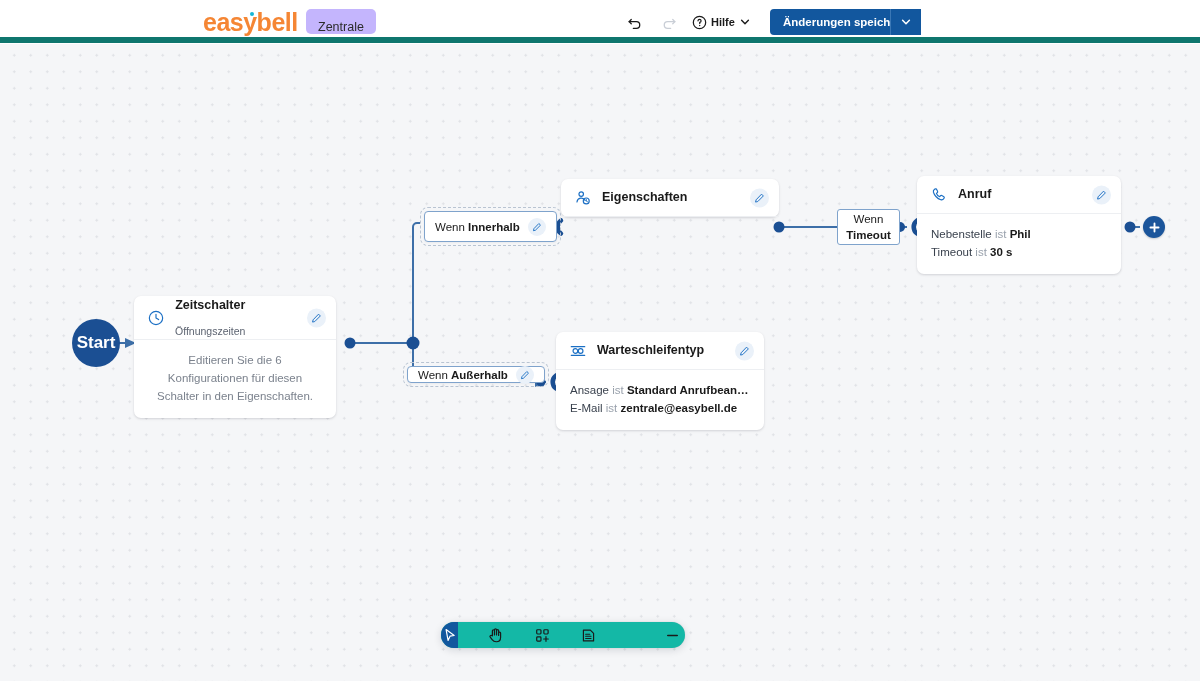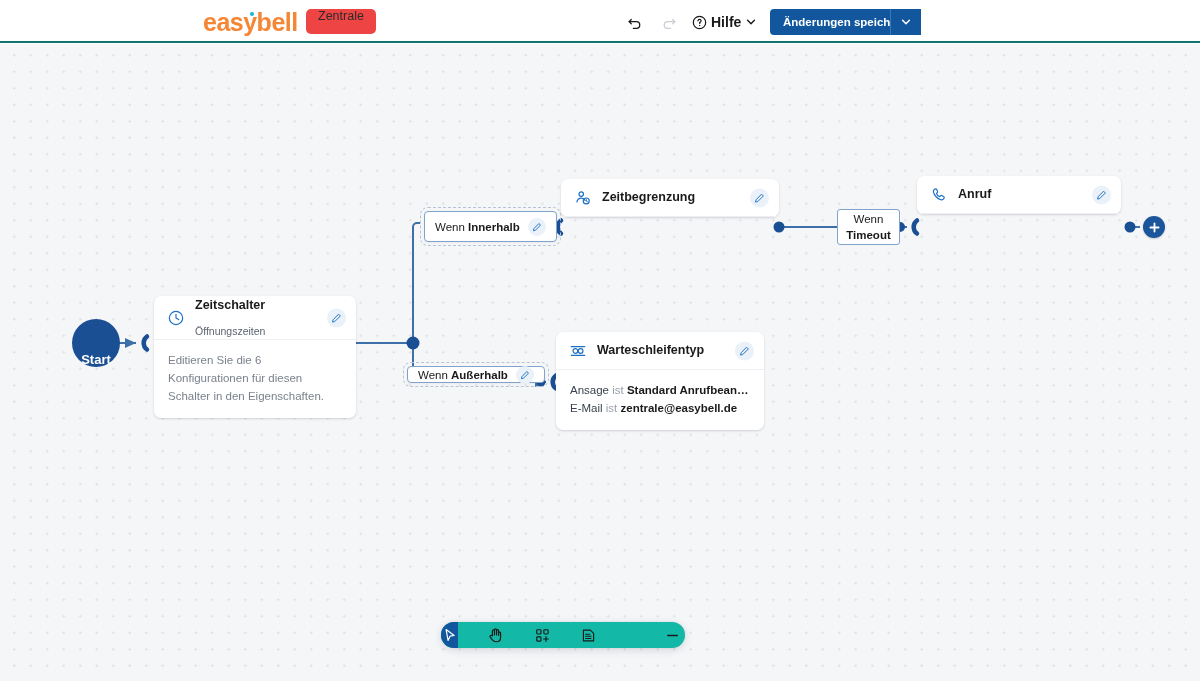--- a/index.html
+++ b/index.html
@@ -8,53 +8,53 @@
     font-family: "Liberation Sans", sans-serif;
     background: #ffffff;
     overflow: hidden;
   }
 
   
   .header {
     position: absolute; left: 0; top: 0;
     width: 1200px; height: 43px;
     background: #ffffff;
-    border-bottom: 2px solid #0f766e;
+    border-bottom: 6px solid #0f766e;
     z-index: 50;
   }
   .logo {
     position: absolute; left: 203px; top: 9px;
     font-size: 25px; font-weight: bold;
     color: #f58634; letter-spacing: -0.5px;
     line-height: 26px;
   }
   .logo .dot {
     position: absolute; left: 47px; top: 3px;
     width: 4px; height: 4px; border-radius: 50%;
     background: #16b6d6;
   }
   .tab-zentrale {
     position: absolute; left: 306px; top: 9px;
     height: 25px; padding: 0 12px;
-    background: #ef4444; border-radius: 5px;
+    background: #c4b5fd; border-radius: 5px;
     font-size: 12.5px; color: #2b2b2b;
-    display: flex; align-items: flex-start;
+    display: flex; align-items: flex-end;
   }
   .hdr-icon-btn {
     position: absolute; top: 11px;
     width: 22px; height: 22px;
     display: flex; align-items: center; justify-content: center;
   }
   .undo-btn { left: 624px; }
   .redo-btn { left: 657px; }
   .help-group {
     position: absolute; left: 692px; top: 11px;
     height: 22px; display: flex; align-items: center; gap: 4px;
   }
-  .help-label { font-size: 14px; font-weight: bold; color: #1a1a1a; }
+  .help-label { font-size: 11px; font-weight: bold; color: #1a1a1a; }
   .save-btn {
     position: absolute; left: 770px; top: 9px;
     height: 26px; padding: 0 13px;
     background: #12579e; color: #ffffff;
     font-size: 11.5px; font-weight: bold;
     border: none; border-radius: 4px 0 0 4px;
     display: flex; align-items: center;
     font-family: "Liberation Sans", sans-serif;
     cursor: pointer;
   }
@@ -119,22 +119,22 @@
   .body-line .muted { color: #9aa2ad; }
   .body-line .k { color: #3a424e; }
   .body-line .v { color: #1a1a1a; font-weight: 600; }
   .body-line .plain { color: #5c6370; }
 
   
   .start-node {
     position: absolute;
     width: 48px; height: 48px; border-radius: 50%;
     background: #1b4f93;
-    display: flex; align-items: flex-end; justify-content: center;
-    color: #ffffff; font-size: 13px; font-weight: bold;
+    display: flex; align-items: center; justify-content: center;
+    color: #ffffff; font-size: 17px; font-weight: bold;
   }
 
   
   .branch-box {
     position: absolute;
     background: #ffffff;
     border: 1px solid #7fa3cc;
     border-radius: 4px;
     display: flex; align-items: center;
     padding: 0 10px;
@@ -286,21 +286,21 @@
       <circle cx="900" cy="183" r="5"></circle>
       <circle cx="541" cy="338" r="4.5"></circle>
       <circle cx="546" cy="183" r="4.5"></circle>
     </g>
   </svg>
 
   <div class="start-node" style="left:72px; top:275px;">
     <span>Start</span>
   </div>
 
-  <div class="node" style="left:154px; top:252px; width:202px;">
+  <div class="node" style="left:134px; top:252px; width:202px;text-align:center;">
     <div class="node-head tall">
       <span class="node-icon">
         <svg width="18" height="18" viewBox="0 0 20 20" fill="none">
           <circle cx="10" cy="10" r="7.4" stroke="#1b6fc4" stroke-width="1.3"></circle>
           <path d="M10 5.8 V10 L12.9 11.8" stroke="#1b6fc4" stroke-width="1.3" stroke-linecap="round" stroke-linejoin="round"></path>
         </svg>
       </span>
       <span class="node-titles">
         <span class="node-title">Zeitschalter</span>
         <span class="node-sub">Öffnungszeiten</span>
@@ -338,21 +338,21 @@
     <div class="node-head">
       <span class="node-icon">
         <svg width="18" height="18" viewBox="0 0 20 20" fill="none">
           <circle cx="8" cy="5.6" r="2.5" stroke="#1b6fc4" stroke-width="1.3"></circle>
           <path d="M3.3 14.4 a4.8 4.8 0 0 1 9.1 -1.6" stroke="#1b6fc4" stroke-width="1.3" stroke-linecap="round"></path>
           <circle cx="13.6" cy="13.3" r="3.3" stroke="#1b6fc4" stroke-width="1.3"></circle>
           <path d="M13.6 11.6 V13.4 L15 14.2" stroke="#1b6fc4" stroke-width="1.1" stroke-linecap="round"></path>
         </svg>
       </span>
       <span class="node-titles">
-        <span class="node-title">Zeitbegrenzung</span>
+        <span class="node-title">Eigenschaften</span>
       </span>
       <span class="edit-btn">
         <svg width="11" height="11" viewBox="0 0 14 14" fill="none">
           <path d="M9.6 2.1 L11.9 4.4 L4.8 11.5 L2 12.2 L2.7 9.3 Z" stroke="#1b6fc4" stroke-width="1.2" stroke-linejoin="round"></path>
         </svg>
       </span>
     </div>
   </div>
 
   <div class="timeout-box" style="left:837px; top:165px; width:63px; height:36px;">
@@ -368,20 +368,32 @@
         </svg>
       </span>
       <span class="node-titles">
         <span class="node-title">Anruf</span>
       </span>
       <span class="edit-btn">
         <svg width="11" height="11" viewBox="0 0 14 14" fill="none">
           <path d="M9.6 2.1 L11.9 4.4 L4.8 11.5 L2 12.2 L2.7 9.3 Z" stroke="#1b6fc4" stroke-width="1.2" stroke-linejoin="round"></path>
         </svg>
       </span>
+    </div>
+    <div class="node-body">
+      <div class="body-line">
+        <span class="k">Nebenstelle</span>
+        <span class="muted">ist</span>
+        <span class="v">Phil</span>
+      </div>
+      <div class="body-line">
+        <span class="k">Timeout</span>
+        <span class="muted">ist</span>
+        <span class="v">30 s</span>
+      </div>
     </div>
   </div>
 
   <div class="node" style="left:556px; top:288px; width:208px;">
     <div class="node-head">
       <span class="node-icon">
         <svg width="18" height="18" viewBox="0 0 20 20" fill="none">
           <path d="M2.5 5.2 H17.5" stroke="#1b6fc4" stroke-width="1.3" stroke-linecap="round"></path>
           <path d="M2.5 14.8 H17.5" stroke="#1b6fc4" stroke-width="1.3" stroke-linecap="round"></path>
           <circle cx="7.1" cy="10" r="2.6" stroke="#1b6fc4" stroke-width="1.3"></circle>

